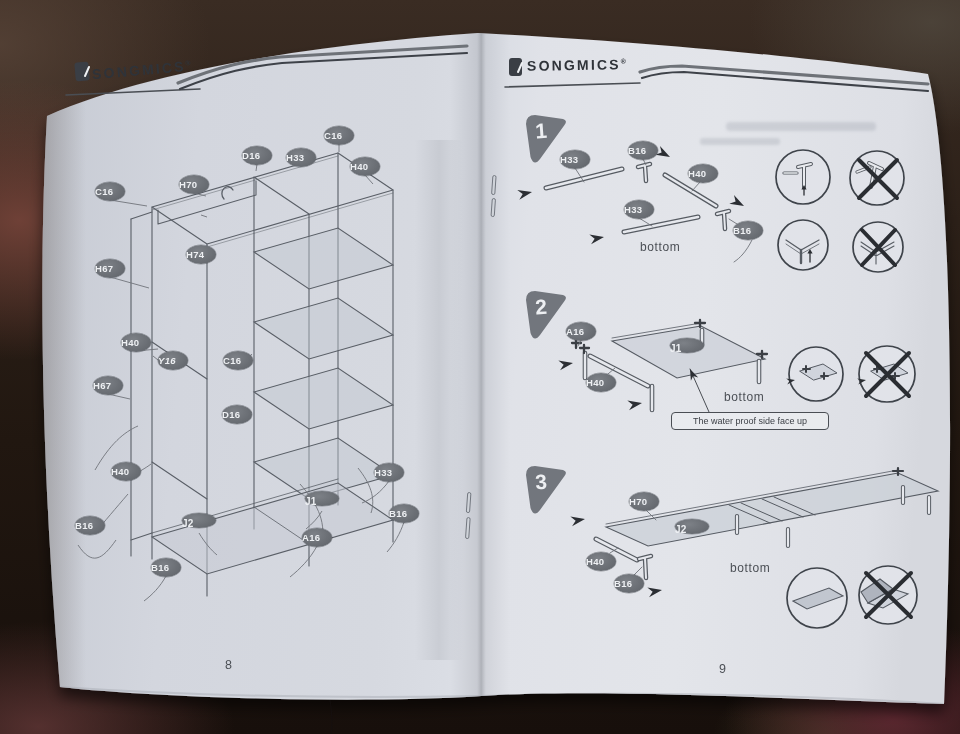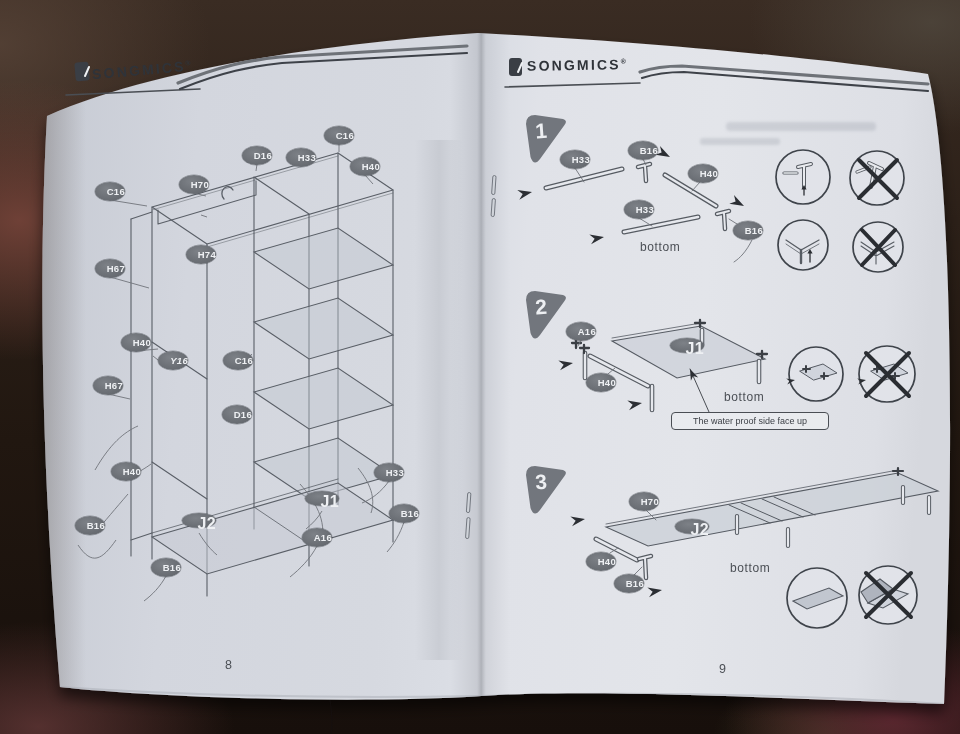--- a/index.html
+++ b/index.html
@@ -14,22 +14,22 @@
       radial-gradient(160px 90px at 86% 100%, rgba(70,70,40,.6), rgba(70,70,40,0) 70%),
       radial-gradient(280px 150px at 4% 99%, rgba(110,62,62,.7), rgba(110,62,62,0) 70%),
       linear-gradient(180deg,#3a2c23 0%,#2c2018 30%,#211710 60%,#170f0b 100%);
     font-family:"Liberation Sans",sans-serif;
   }
   #scene{position:relative;width:960px;height:734px;}
   #art{position:absolute;left:0;top:0;}
   .pl{position:absolute;width:30px;height:19px;border-radius:50%;
       background:radial-gradient(ellipse at 40% 35%, #7d8187, #5d6167);
       color:#eef0f3;font:bold 9.5px/19px "Liberation Sans",sans-serif;
-      text-align:right;letter-spacing:.3px;box-shadow:0 0 0 .5px rgba(58,62,68,.45);}
-  .plbig{width:34px;height:15px;font-size:16px;line-height:22px;}
+      text-align:left;letter-spacing:.3px;box-shadow:0 0 0 .5px rgba(58,62,68,.45);}
+  .plbig{width:34px;height:15px;font-size:10px;line-height:22px;}
   .cap{position:absolute;font:12px "Liberation Sans",sans-serif;color:#4b4f55;letter-spacing:.6px;}
   .pnum{position:absolute;font:12.5px "Liberation Sans",sans-serif;color:#4c5056;}
   .badge-num{position:absolute;width:24px;text-align:center;
       font:bold 21px/1 "Liberation Sans",sans-serif;color:#edeff2;transform:rotate(-4deg);}
   .brand{position:absolute;font:bold 14px "Liberation Sans",sans-serif;color:#2f3339;letter-spacing:2.2px;}
   .brand .reg{font-size:7px;vertical-align:super;letter-spacing:0;}
   .callout{position:absolute;left:671px;top:412px;width:120px;padding:3px 18px;
       border:1.2px solid #4a4e54;border-radius:4px;background:rgba(233,235,239,.92);
       font:9px "Liberation Sans",sans-serif;color:#3b3f45;text-align:center;}
 </style>

